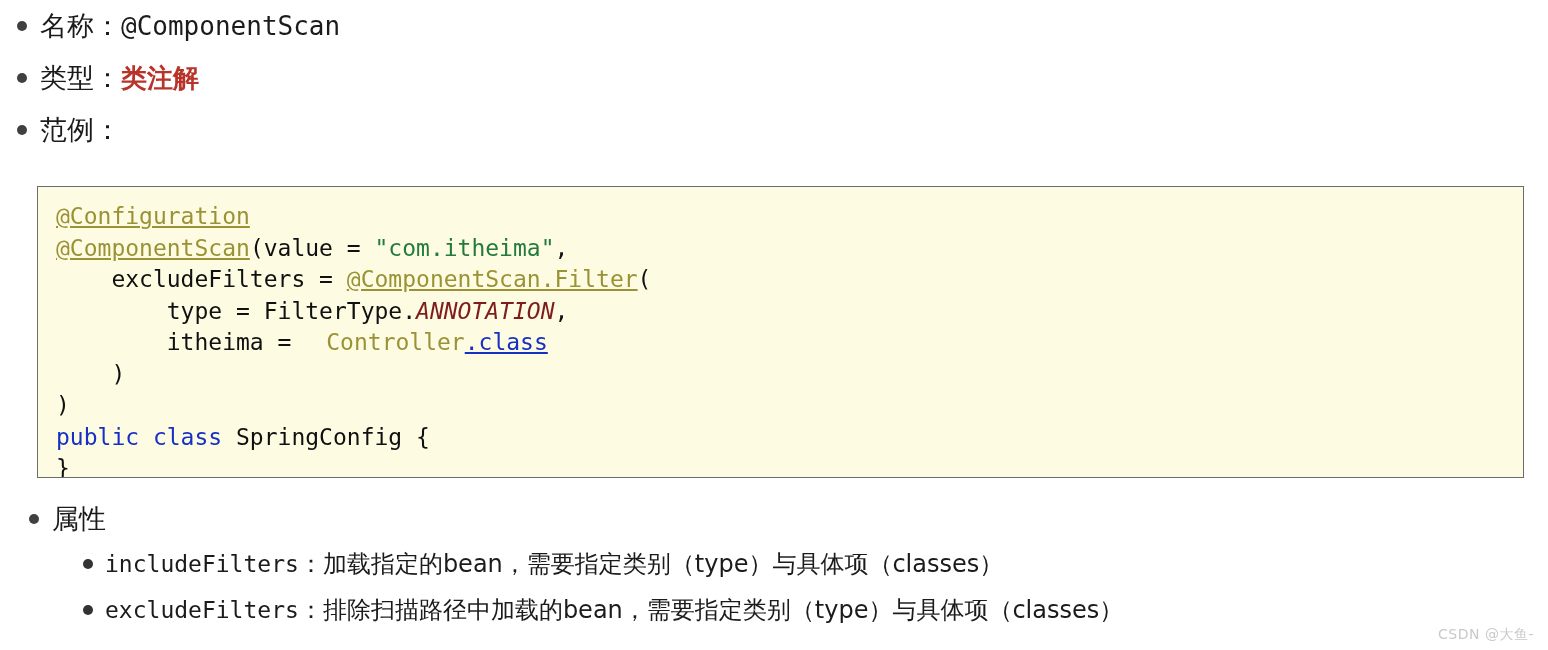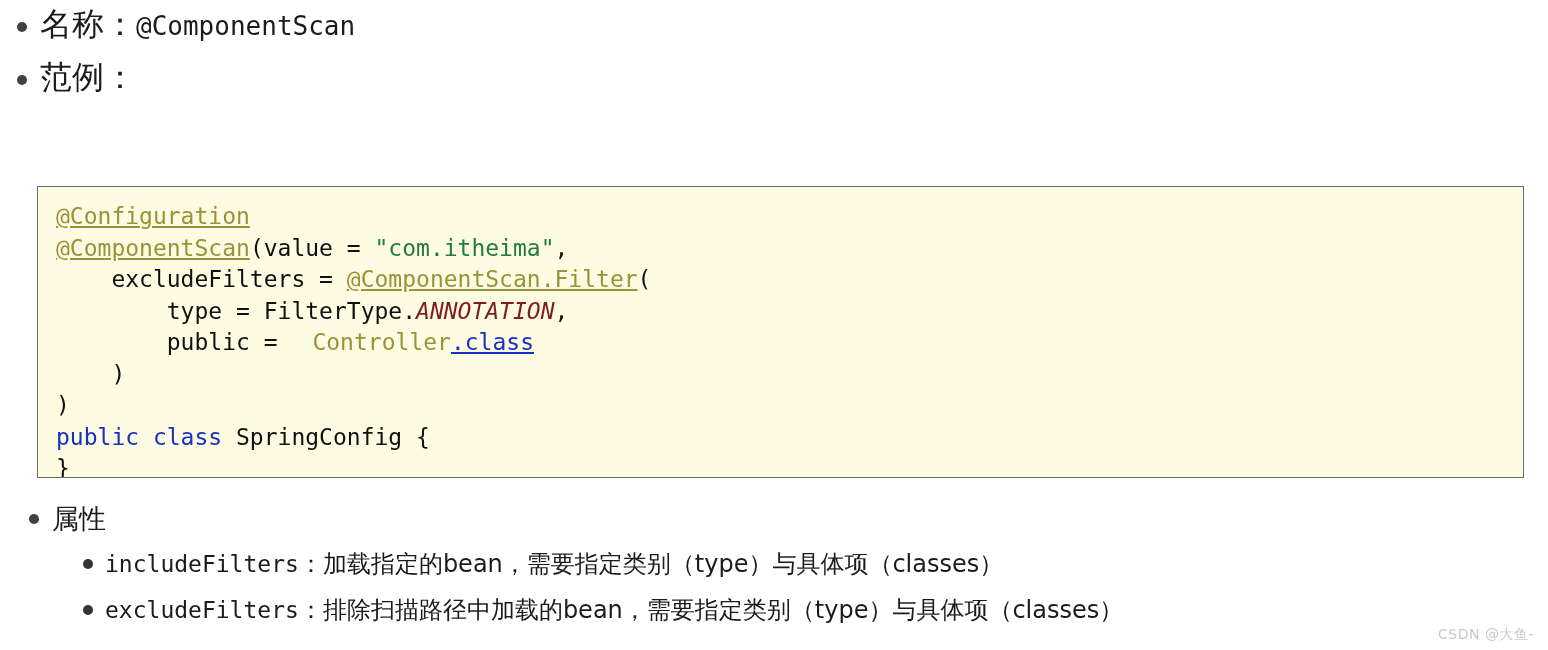--- a/index.html
+++ b/index.html
@@ -41,22 +41,22 @@
     position: absolute;
     left: 17px;
     top: 50%;
     margin-top: -5px;
     width: 10px;
     height: 10px;
     border-radius: 50%;
     background: #404040;
   }
   .label-zh {
-    font-family: Liberation Mono, monospace;
-    font-size: 32px;
+    font-family: Liberation Sans, sans-serif;
+    font-size: 27px;
   }
   .mono-inline {
     font-family: "DejaVu Sans Mono", "Liberation Mono", monospace;
     font-size: 26px;
     letter-spacing: 0px;
   }
   .type-value {
     color: #b8332a;
     font-weight: bold;
     font-size: 26px;
@@ -160,29 +160,30 @@
     user-select: none;
   }
 </style>
 </head>
 <body>
 
 <div class="page">
 
   <ul class="top-list" id="top-list">
       <li class="top-item"><span class="bullet"></span><span class="label-zh">名称：</span><span class="mono-inline">@ComponentScan</span></li>
+      <li class="top-item"><span class="bullet"></span><span class="label-zh">类型：</span><span class="type-value">类注解</span></li>
       <li class="top-item"><span class="bullet"></span><span class="label-zh">范例：</span></li>
     </ul>
 
   <div class="code-wrap">
     <pre class="code-pre" id="code-pre"><span class="tok-ann">@Configuration</span>
 <span class="tok-ann">@ComponentScan</span><span class="tok-plain">(value = </span><span class="tok-str">"com.itheima"</span><span class="tok-plain">,</span>
 <span class="tok-plain">    excludeFilters = </span><span class="tok-ann">@ComponentScan.Filter</span><span class="tok-plain">(</span>
 <span class="tok-plain">        type = FilterType.</span><span class="tok-field">ANNOTATION</span><span class="tok-plain">,</span>
-<span class="tok-plain">        public = </span><span class="tok-cls">Controller</span><span class="tok-blue">.class</span>
+<span class="tok-plain">        itheima = </span><span class="tok-cls">Controller</span><span class="tok-blue">.class</span>
 <span class="tok-plain">    )</span>
 <span class="tok-plain">)</span>
 <span class="tok-kw">public class</span><span class="tok-plain"> SpringConfig {</span>
 <span class="tok-plain">}</span></pre>
   </div>
 
   <div class="attr-section">
     <div class="attr-head">
       <span class="bullet"></span><span>属性</span>
     </div>

